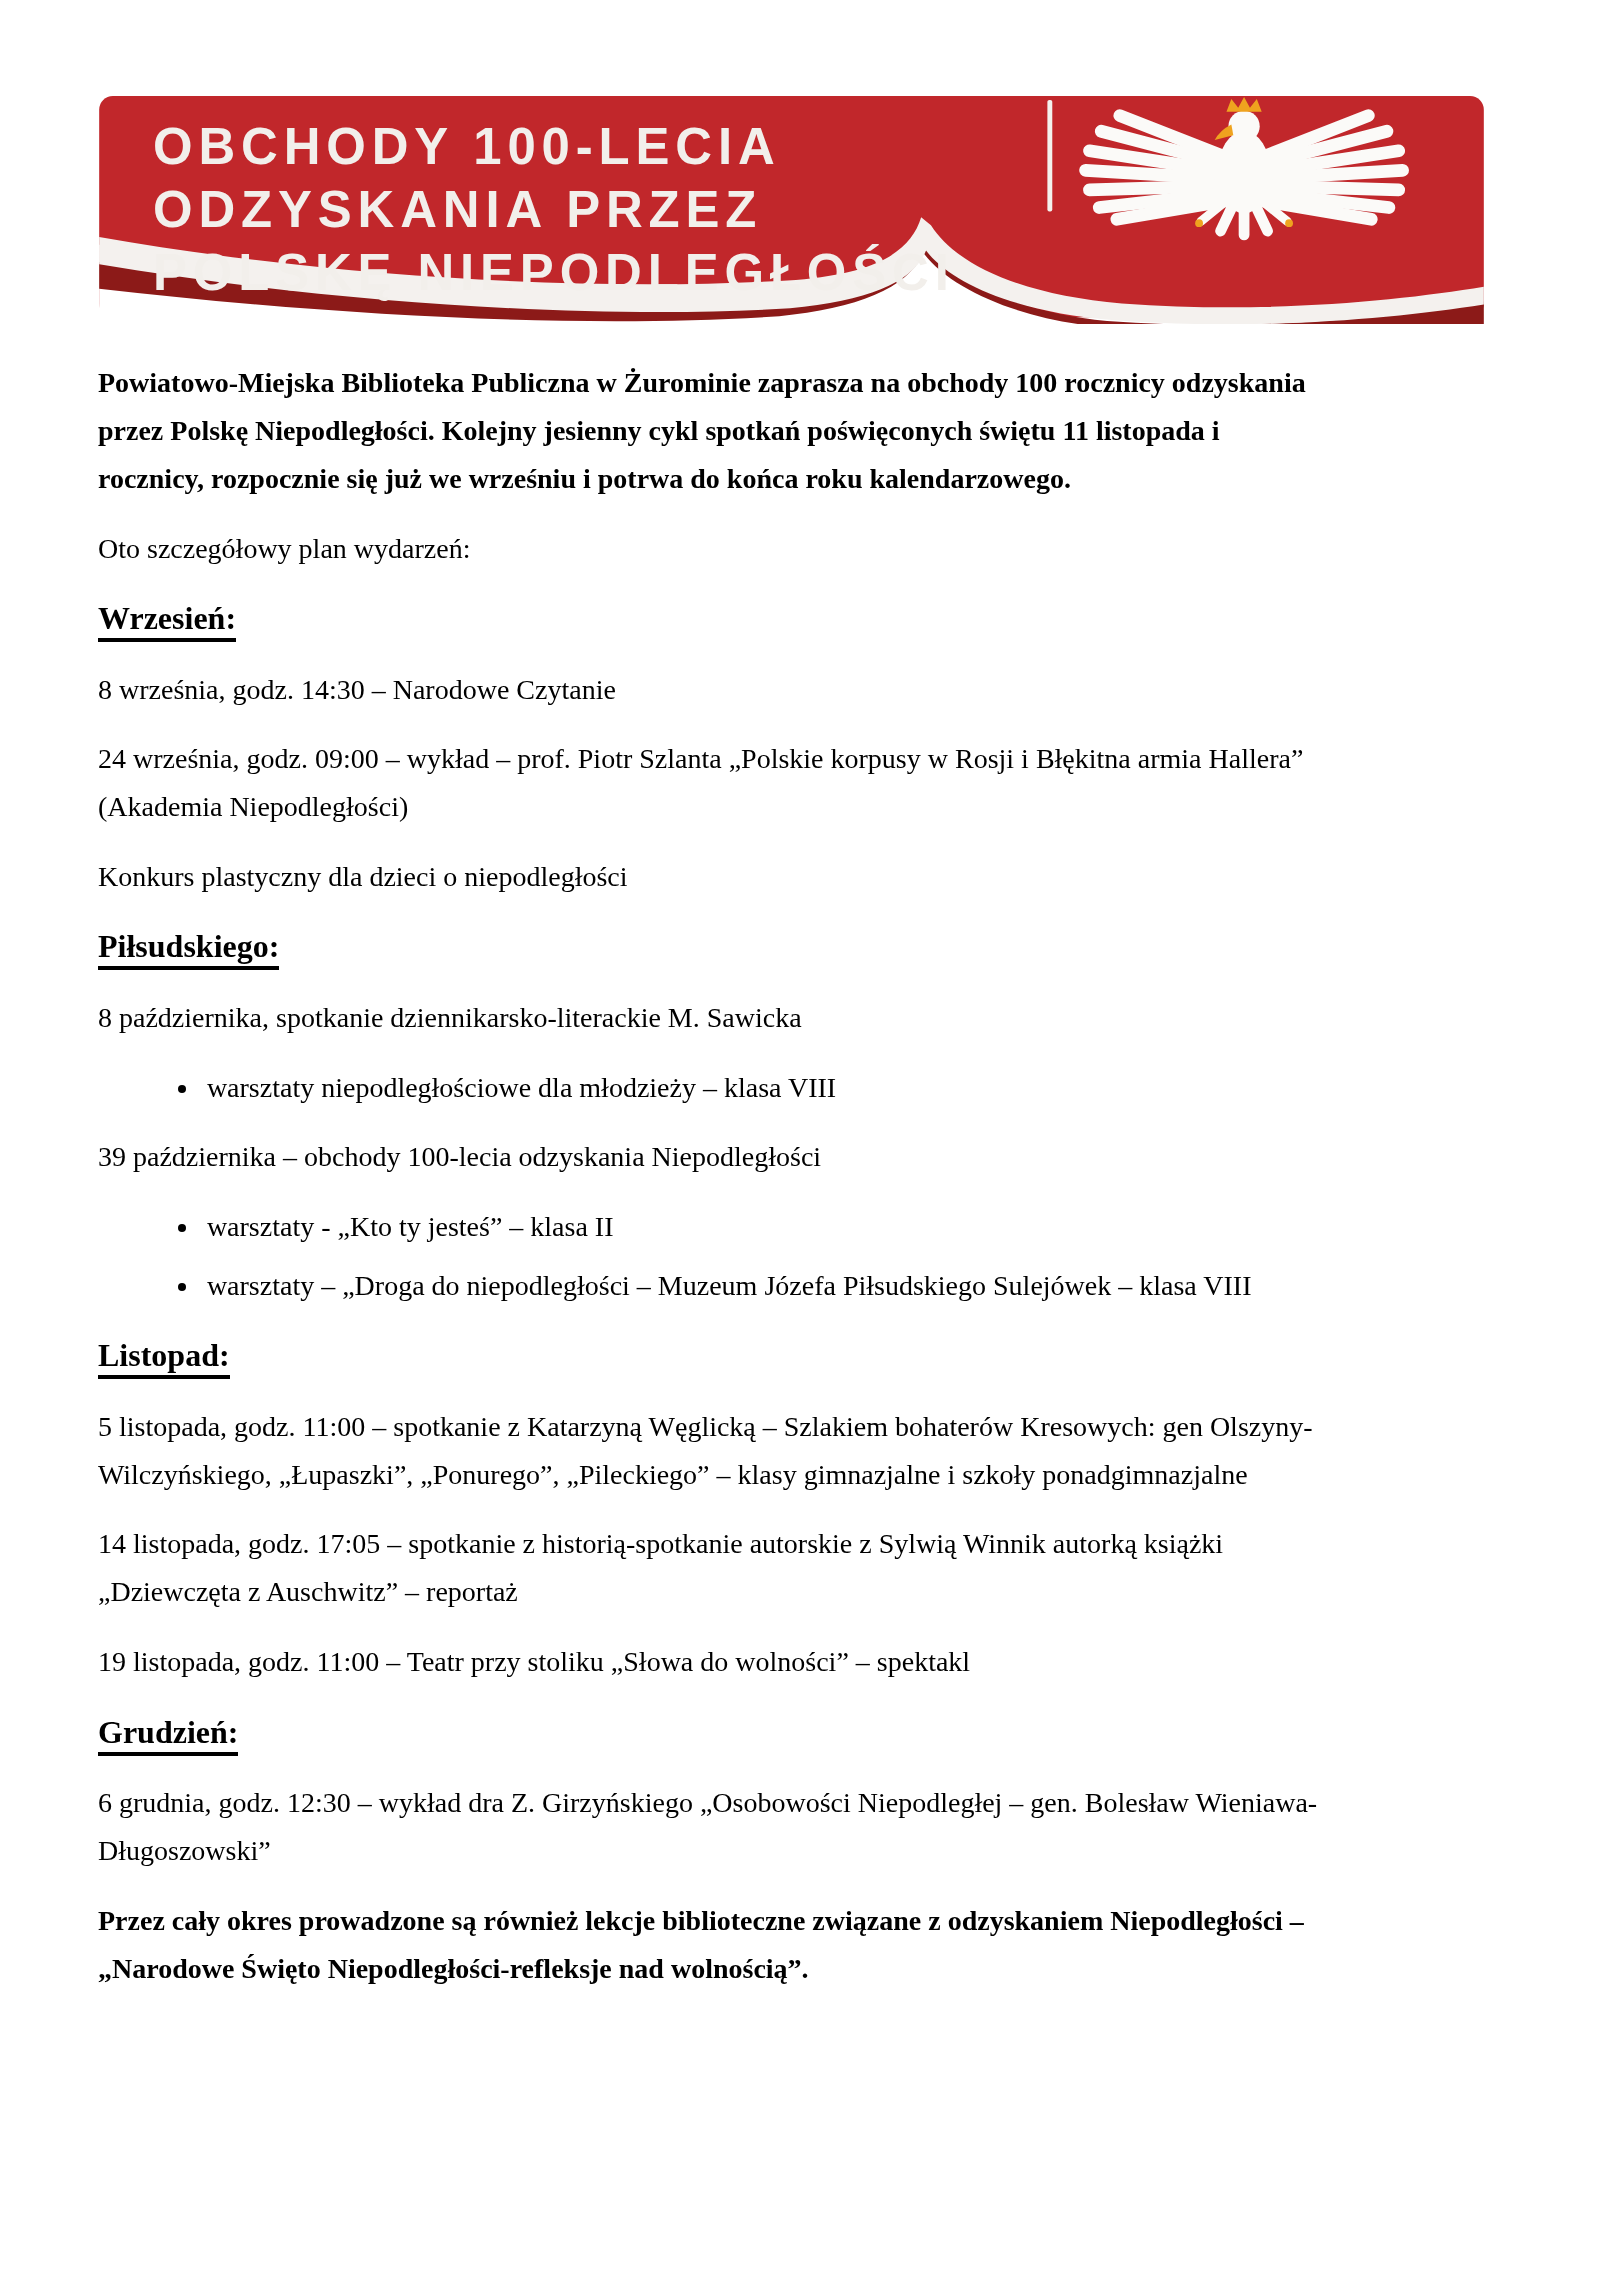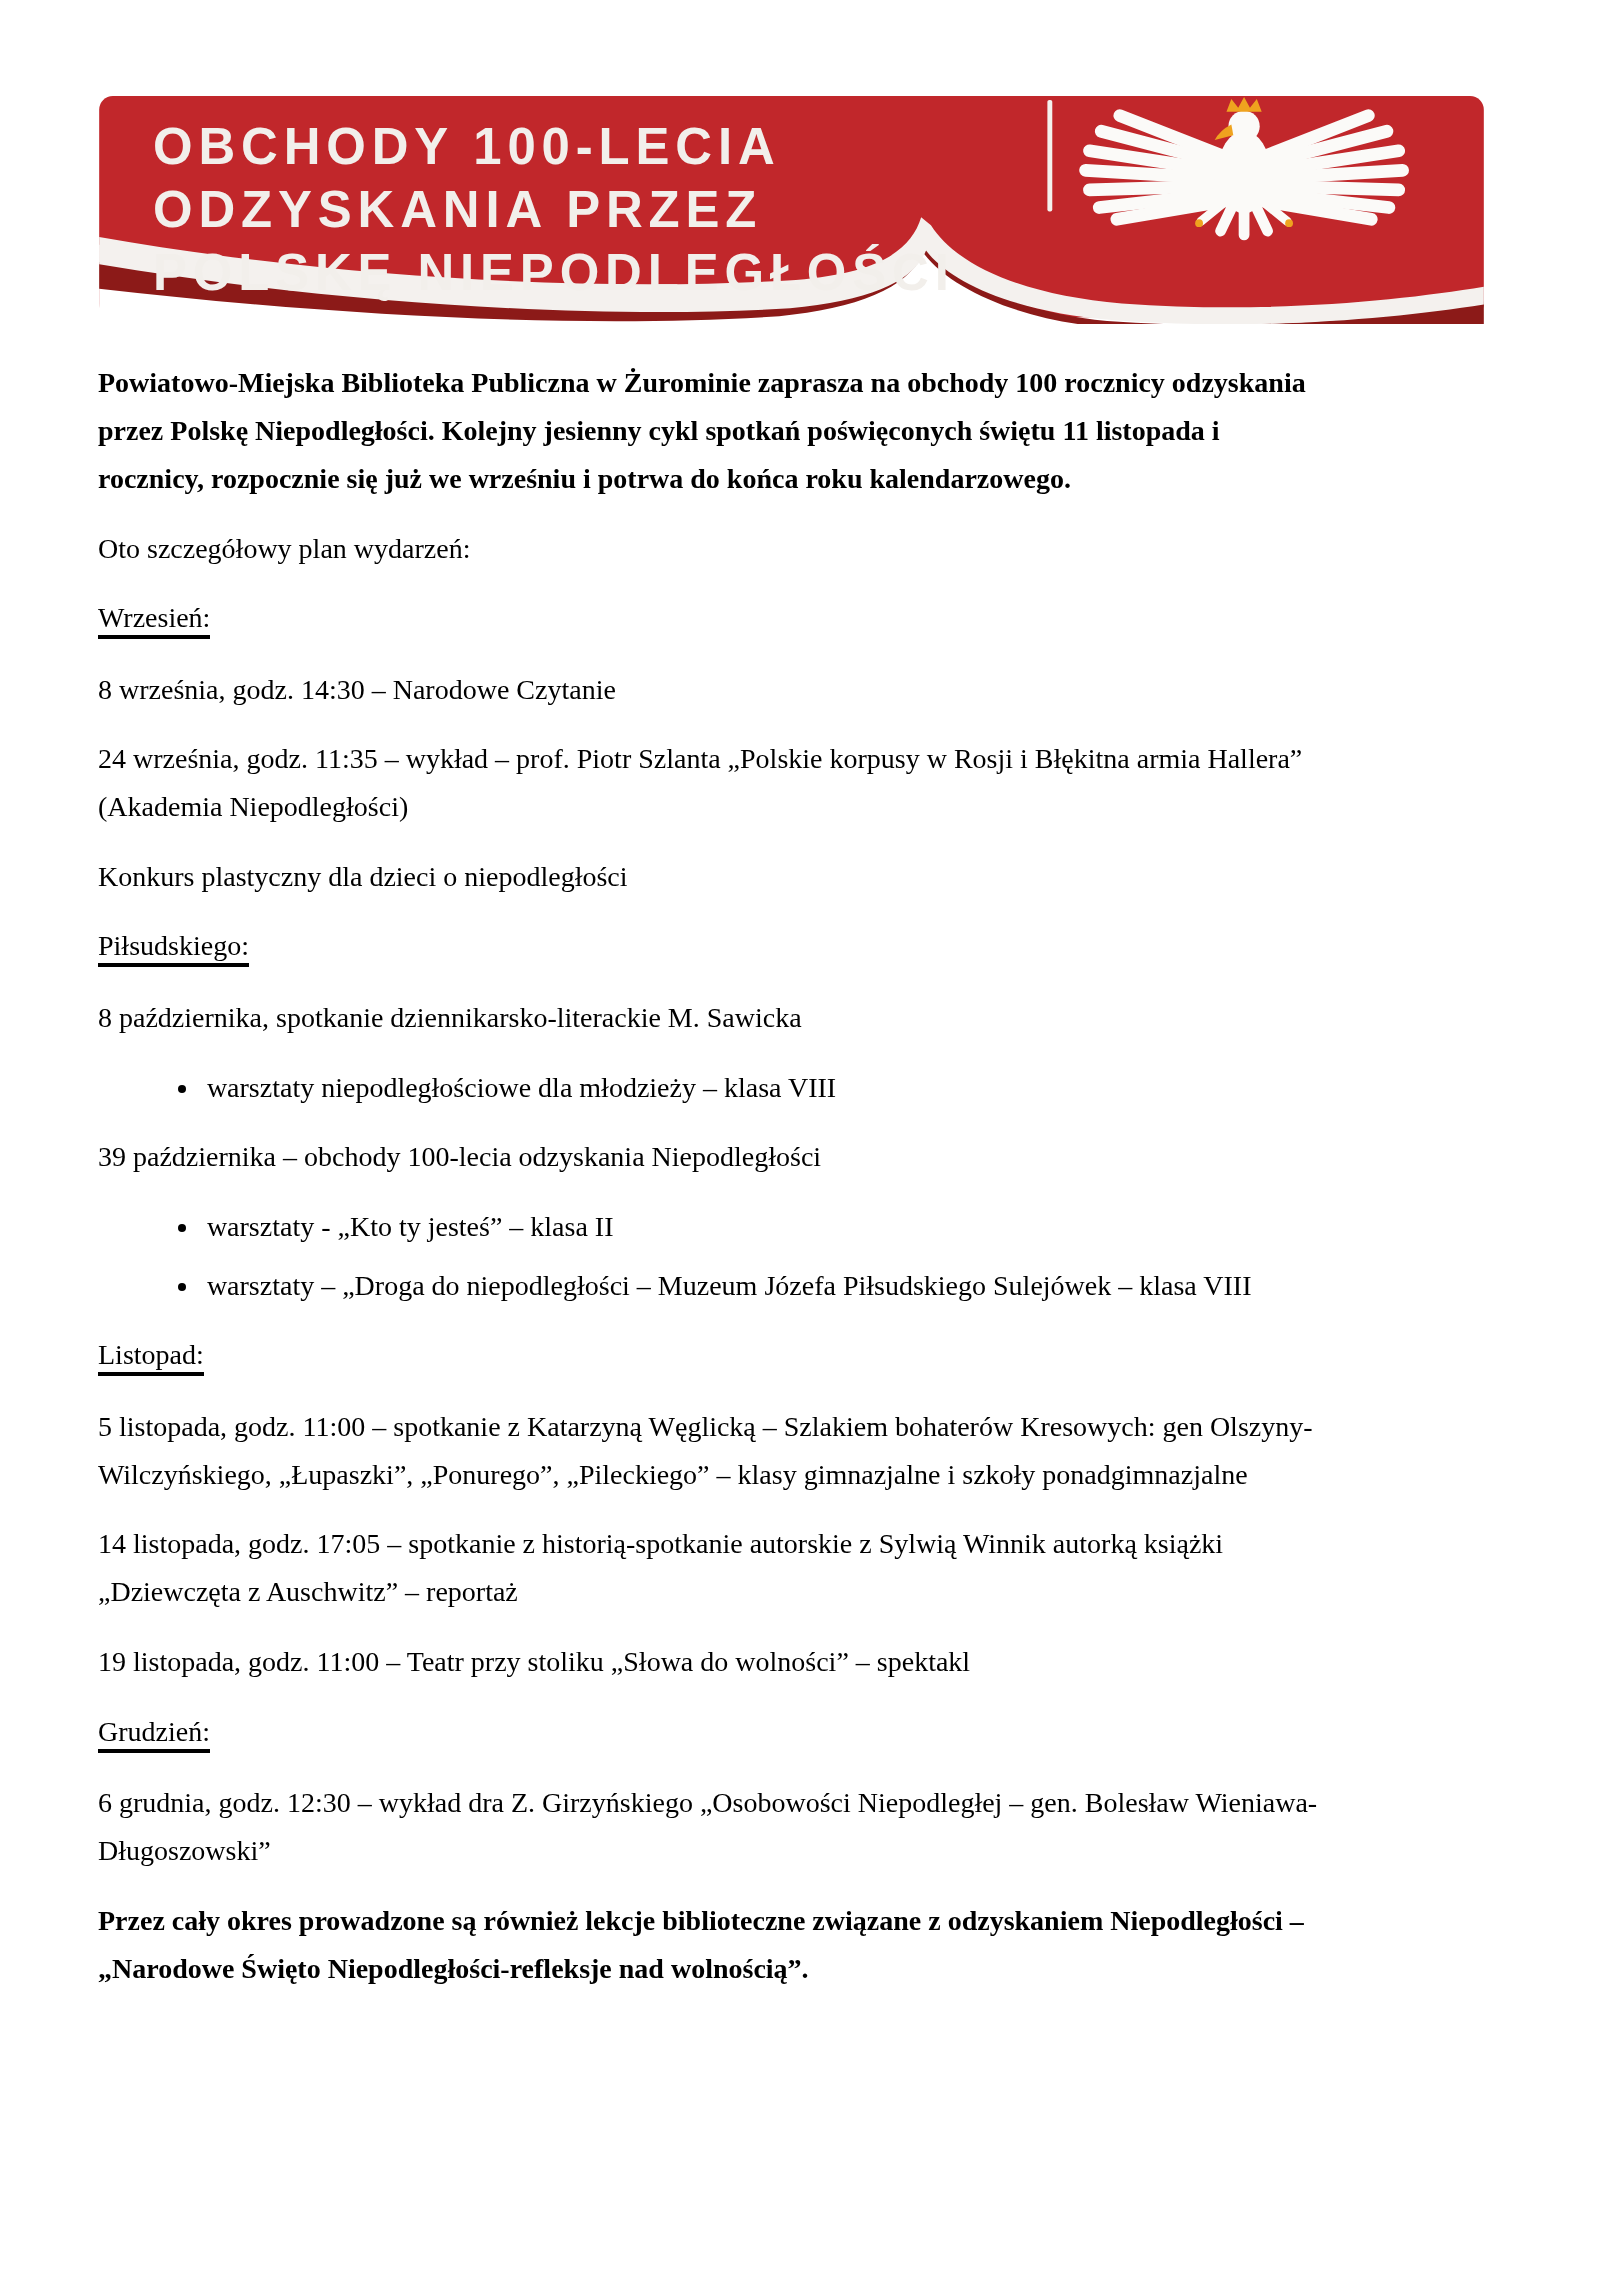--- a/index.html
+++ b/index.html
@@ -34,22 +34,22 @@
     font-size: 32px;
     font-weight: bold;
     margin: 0 0 25.5px 0;
     line-height: 48px;
   }
   h1 > span {
     border-bottom: 4.9px solid #000;
     padding-bottom: 2.9px;
   }
   h2 {
-    font-size: 28px;
-    font-weight: normal;
+    font-size: 32px;
+    font-weight: bold;
     margin: 0 0 23.5px 0;
     line-height: 48px;
   }
   h2 > span {
     border-bottom: 4.9px solid #000;
     padding-bottom: 2px;
   }
   ul {
     margin: 0 0 21.6px 0;
     padding-left: 103px;
@@ -130,21 +130,21 @@
 <main>
 
   <p class="bold">Powiatowo-Miejska Biblioteka Publiczna w Żurominie zaprasza na obchody 100 rocznicy odzyskania
 przez Polskę Niepodległości. Kolejny jesienny cykl spotkań poświęconych świętu 11 listopada i
 rocznicy, rozpocznie się już we wrześniu i potrwa do końca roku kalendarzowego.</p>
 
   <p>Oto szczegółowy plan wydarzeń:</p>
 
   <h2><span>Wrzesień:</span></h2>
   <p>8 września, godz. 14:30 – Narodowe Czytanie</p>
-  <p>24 września, godz. 11:35 – wykład – prof. Piotr Szlanta „Polskie korpusy w Rosji i Błękitna armia Hallera”
+  <p>24 września, godz. 09:00 – wykład – prof. Piotr Szlanta „Polskie korpusy w Rosji i Błękitna armia Hallera”
 (Akademia Niepodległości)</p>
   <p>Konkurs plastyczny dla dzieci o niepodległości</p>
 
   <h2><span>Piłsudskiego:</span></h2>
   <p>8 października, spotkanie dziennikarsko-literackie M. Sawicka</p>
   <ul>
     <li>warsztaty niepodległościowe dla młodzieży – klasa VIII</li>
   </ul>
   <p>39 października – obchody 100-lecia odzyskania Niepodległości</p>
   <ul>

